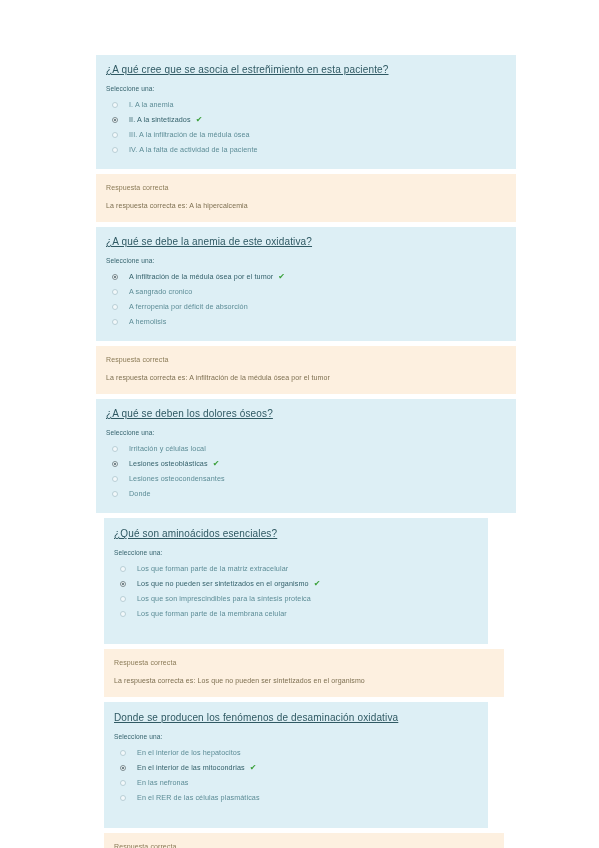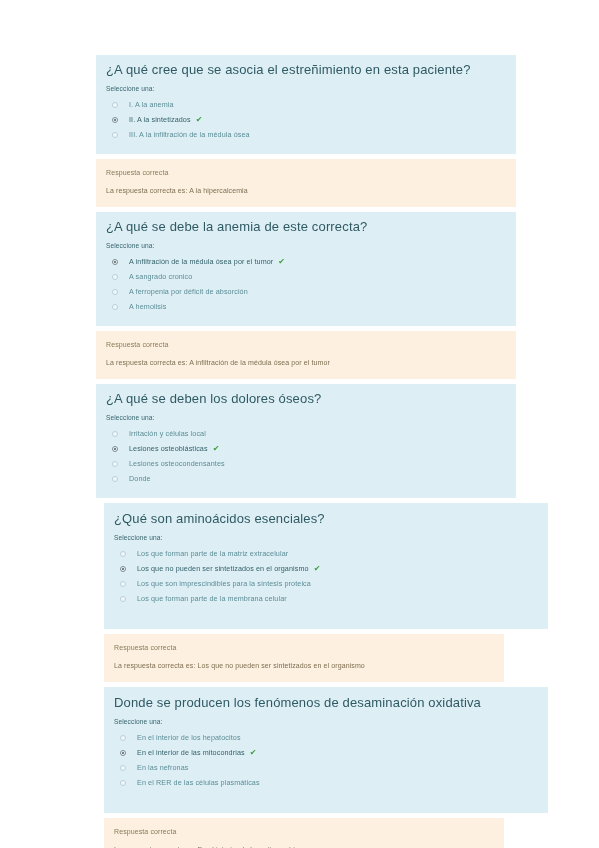--- a/index.html
+++ b/index.html
@@ -27,41 +27,42 @@
     width: 420px;
   }
   .qblock {
     background: #ddeff5;
     padding: 9px 10px 11px 10px;
     box-sizing: border-box;
     width: 420px;
     margin-bottom: 5px;
   }
   .qblock.nested {
-    width: 444px;
+    width: 384px;
     margin-left: 8px;
     padding: 10px 10px 22px 10px;
   }
   .fblock {
     background: #fdf0e0;
     padding: 9px 10px 11px 10px;
     box-sizing: border-box;
     width: 420px;
     margin-bottom: 5px;
   }
   .fblock.nested {
     width: 400px;
     margin-left: 8px;
   }
   .qtext {
-    font-size: 13px;
+    font-size: 10px;
     line-height: 11px;
     color: #2f5963;
     margin: 0 0 9px 0;
     letter-spacing: 0.15px;
+    text-decoration: underline;
   }
   .select-label {
     font-size: 6.6px;
     line-height: 9px;
     color: #35636d;
     margin: 0 0 5px 0;
     letter-spacing: 0.1px;
   }
   .answers {
     margin: 0;
@@ -145,28 +146,32 @@
           </li>
           <li class="answer">
             <span class="radio selected"></span>
             <span class="atext">II. A la sintetizados</span>
             <span class="tick">✔</span>
           </li>
           <li class="answer">
             <span class="radio"></span>
             <span class="atext dim">III. A la infiltración de la médula ósea</span>
           </li>
+          <li class="answer">
+            <span class="radio"></span>
+            <span class="atext dim">IV. A la falta de actividad de la paciente</span>
+          </li>
         </ul>
       </div>
       <div class="fblock">
         <p class="ftitle">Respuesta correcta</p>
         <p class="ftext">La respuesta correcta es: A la hipercalcemia</p>
       </div>
       <div class="qblock">
-        <p class="qtext">¿A qué se debe la anemia de este correcta?</p>
+        <p class="qtext">¿A qué se debe la anemia de este oxidativa?</p>
         <p class="select-label">Seleccione una:</p>
         <ul class="answers">
           <li class="answer">
             <span class="radio selected"></span>
             <span class="atext">A infiltración de la médula ósea por el tumor</span>
             <span class="tick">✔</span>
           </li>
           <li class="answer">
             <span class="radio"></span>
             <span class="atext dim">A sangrado cronico</span>

